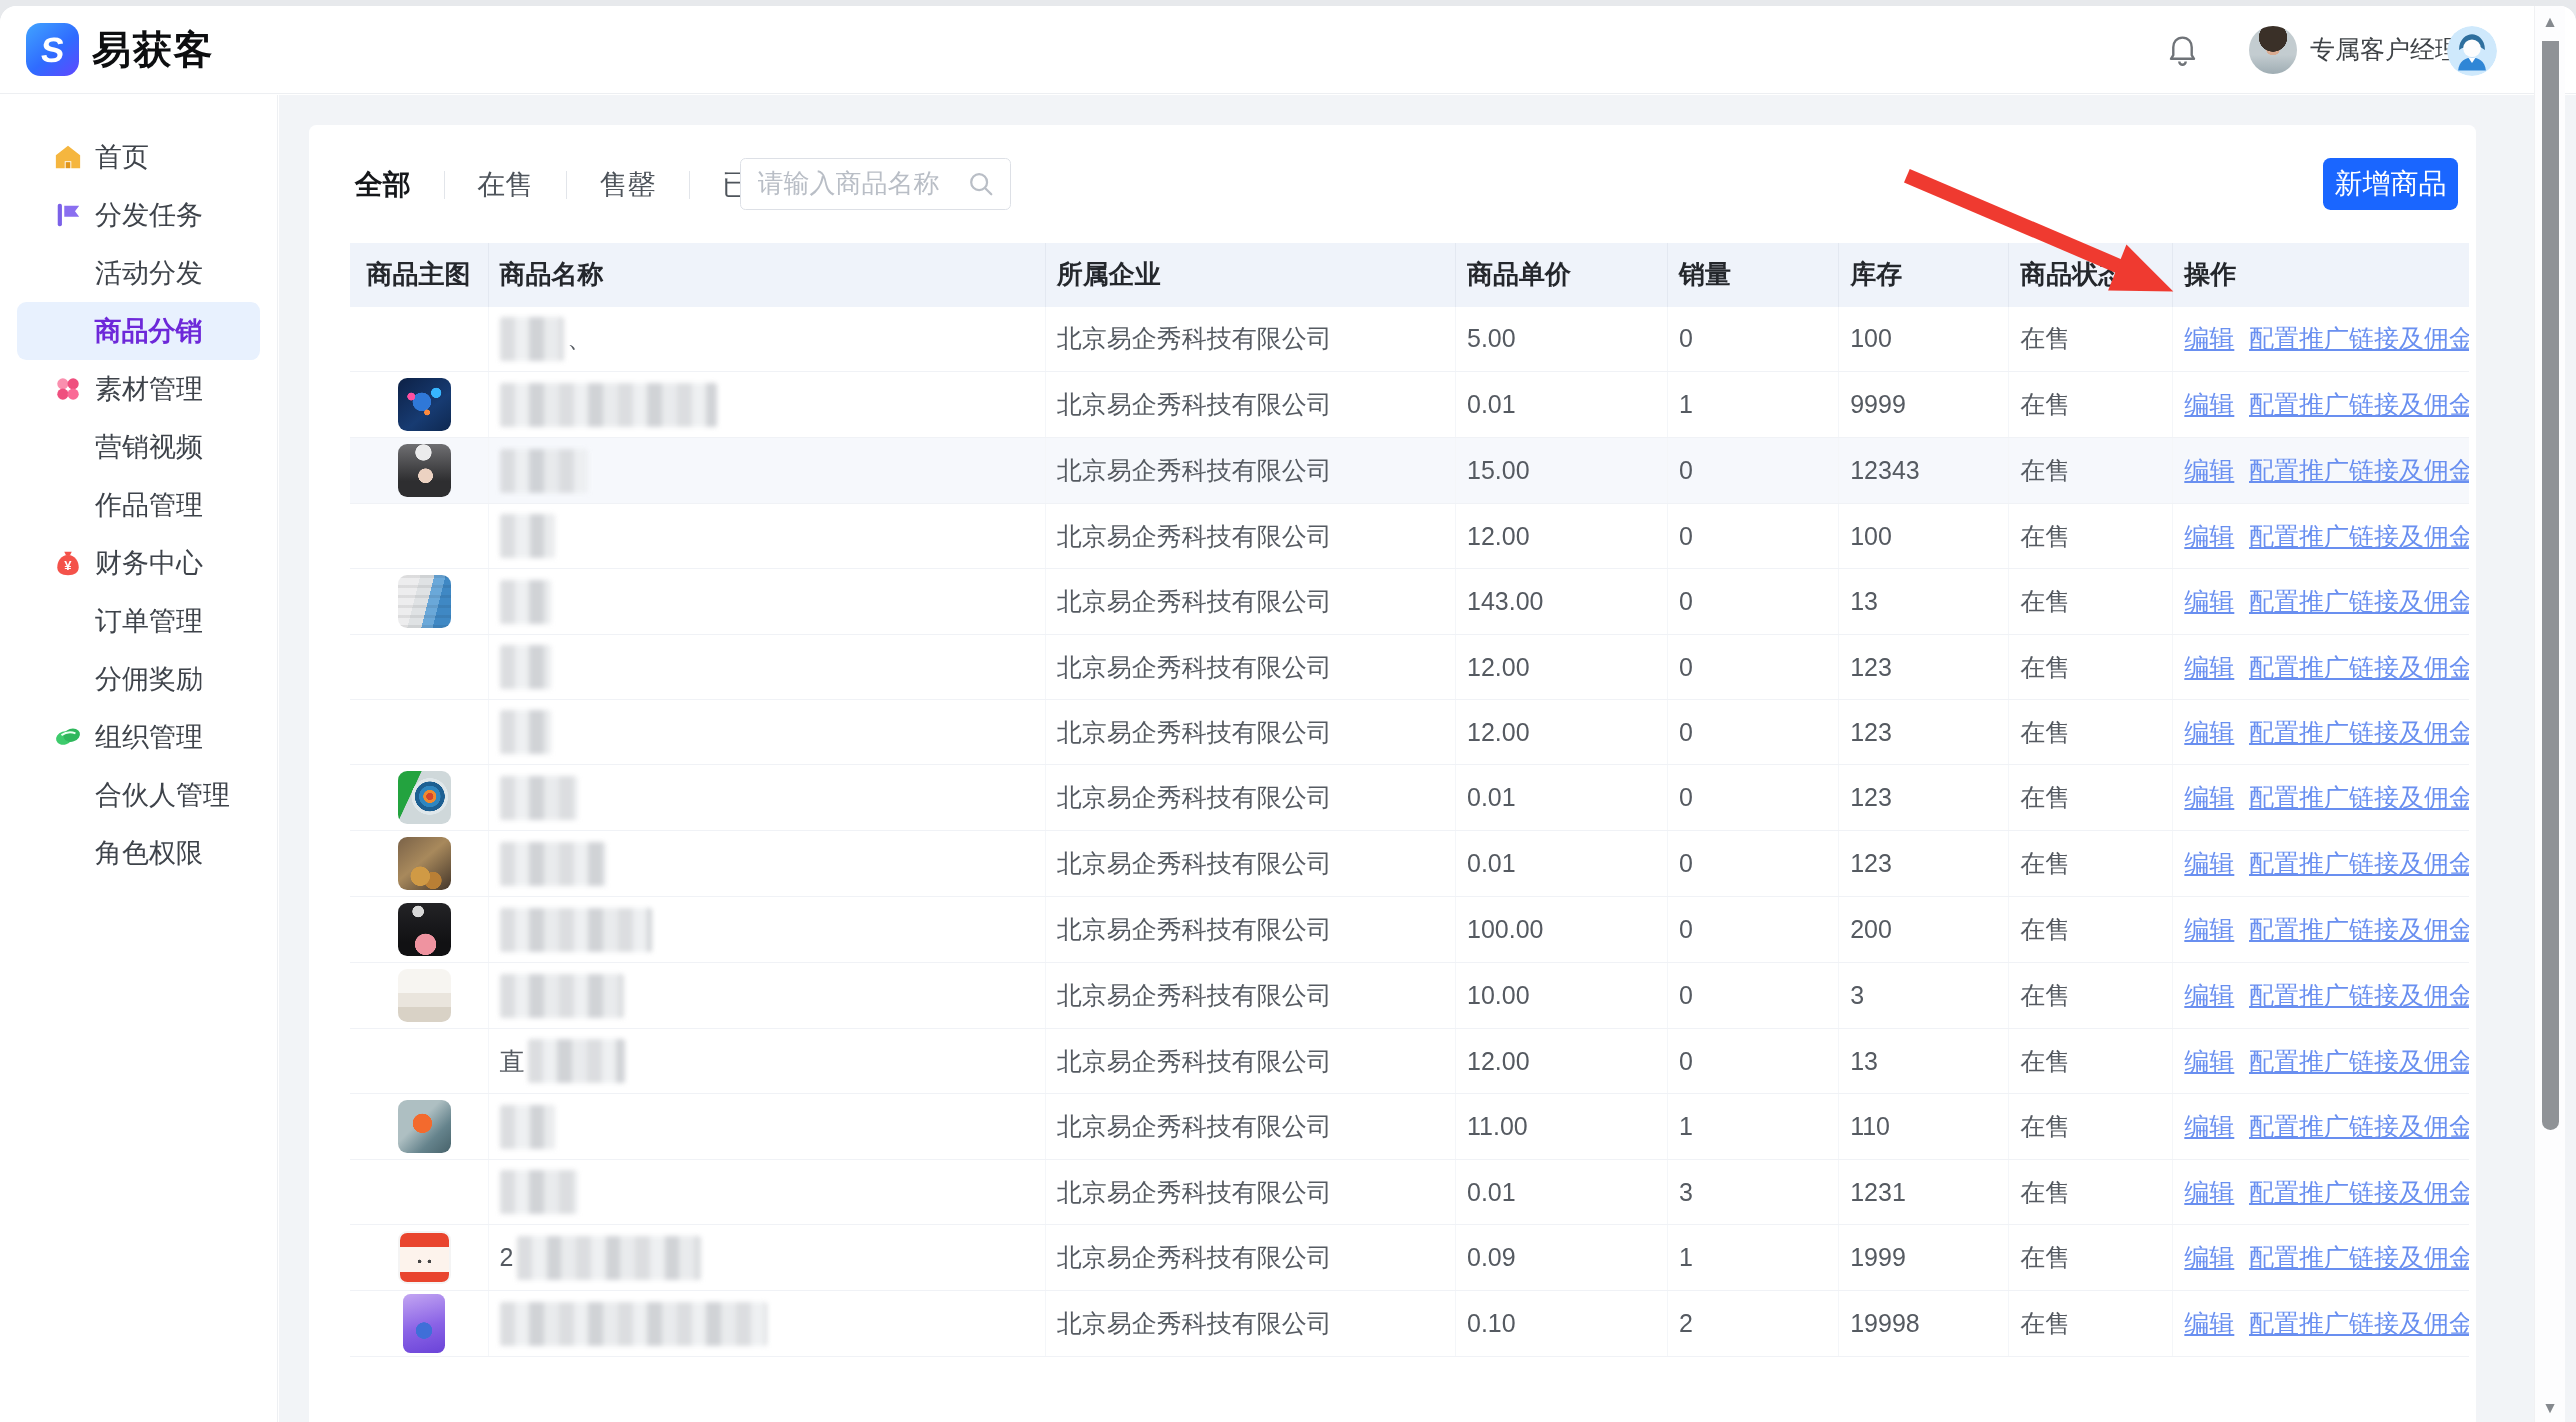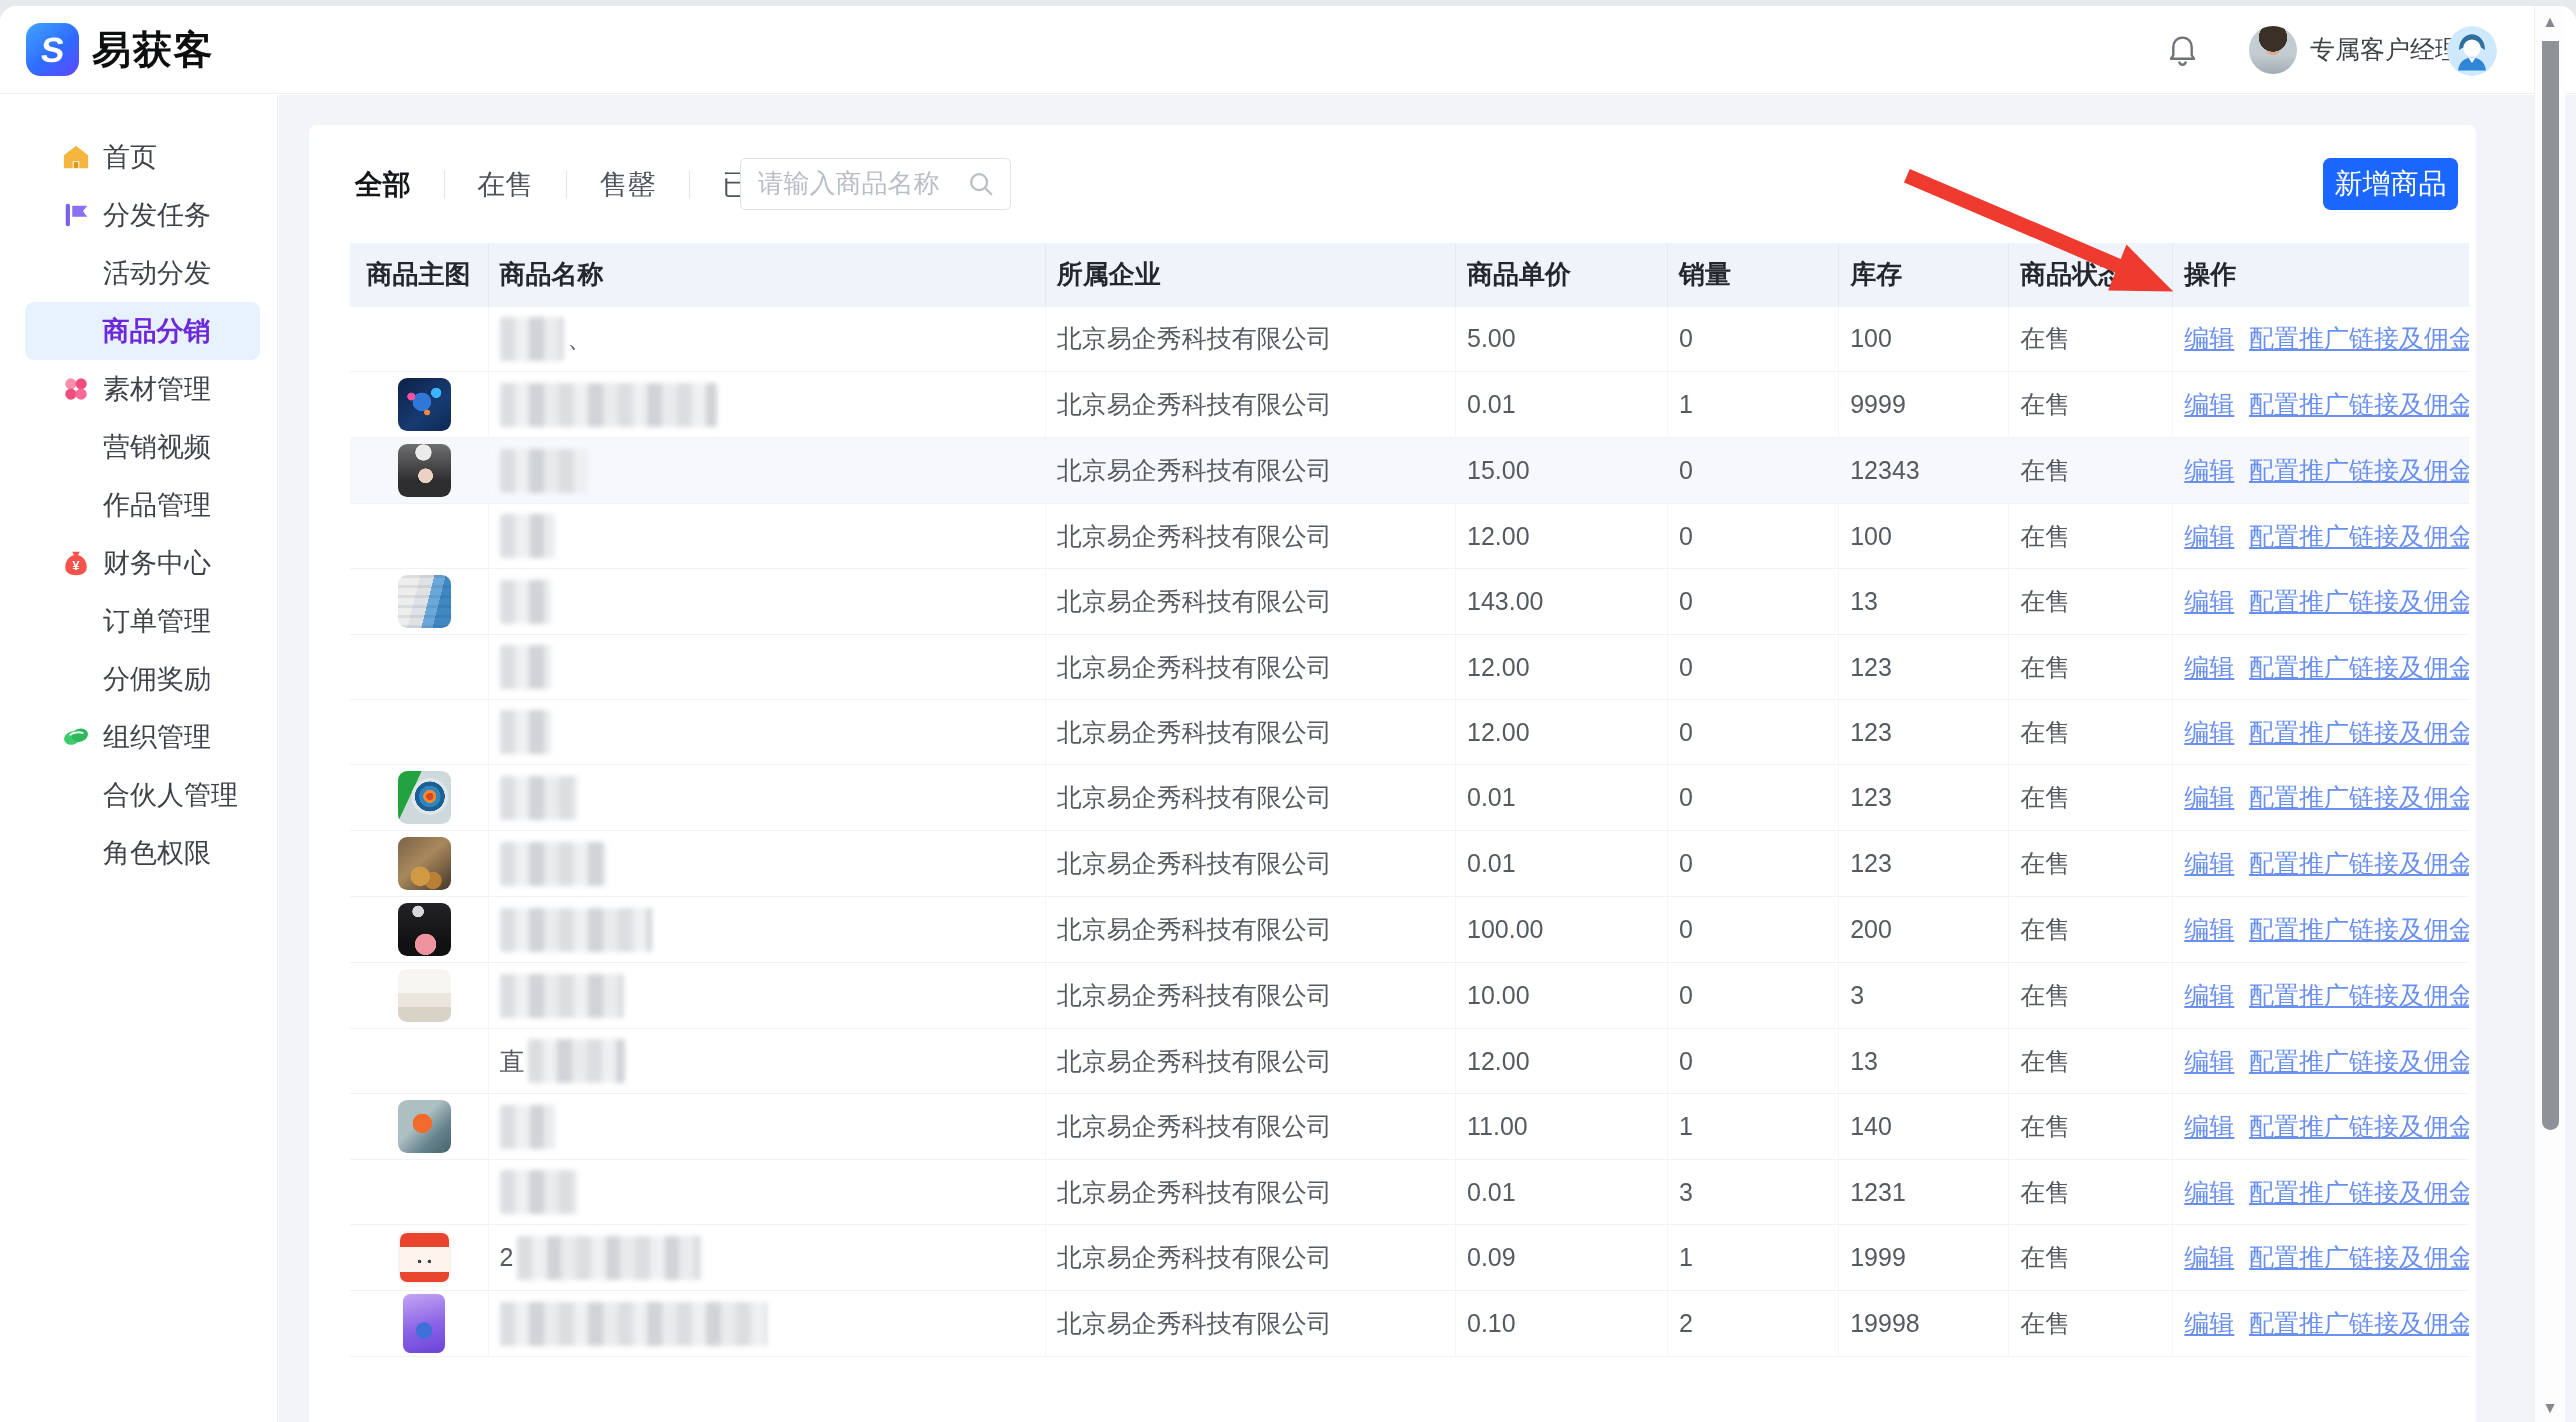--- a/index.html
+++ b/index.html
@@ -18,21 +18,21 @@
   .avatar-photo { position:absolute; left:2249px; top:20px; width:48px; height:48px; border-radius:50%;
       background: radial-gradient(circle at 50% 24%, #3a3028 0 32%, transparent 33%),
                   radial-gradient(circle at 50% 46%, #d9ab91 0 20%, transparent 21%),
                   linear-gradient(180deg,#c3ccd0 0 60%,#9fadb3 100%); }
   .manager-label { position:absolute; left:2310px; top:0; height:88px; display:flex; align-items:center;
                    font-size:25px; color:#3f4347; }
   .avatar-cartoon { position:absolute; left:2447px; top:20px; width:50px; height:50px; border-radius:50%; overflow:hidden; }
 
   
   .sidebar { position:absolute; left:0; top:89px; width:278px; bottom:0; background:#fff; border-right:0.9px solid #eef0f3; z-index:4; }
-  .side-list { position:absolute; top:33px; left:8px; right:0; }
+  .side-list { position:absolute; top:33px; left:0; right:0; }
   .side-item { height:58px; display:flex; align-items:center; cursor:default; position:relative; }
   .side-item .s-icon { position:absolute; left:53px; width:29.5px; height:29.5px; display:flex; align-items:center; justify-content:center; }
   .side-item .s-label { position:absolute; left:95px; font-size:27px; color:#3e434a; white-space:nowrap; }
   .side-item.active { margin:0 16.6px; border-radius:9.2px; background:#e8f1fe; }
   .side-item.active .s-label { left:78px; color:#6d28d9; font-weight:bold; }
 
   
   .content { position:absolute; left:279px; top:89px; right:0; bottom:0; background:#f2f4f7; }
   .card { position:absolute; left:30px; top:30px; width:2167px; bottom:0; background:#fff; border-radius:7.4px 7.4px 0 0; }
 
@@ -463,21 +463,21 @@
                 </div>
               </td>
               <td>
                 <div class="name-wrap">
                   <span class="blur-block" style="width: 55px;"></span>
                 </div>
               </td>
               <td>北京易企秀科技有限公司</td>
               <td>11.00</td>
               <td>1</td>
-              <td>140</td>
+              <td>110</td>
               <td>在售</td>
               <td><a class="link">编辑</a><a class="link">配置推广链接及佣金</a></td>
             </tr>
             <tr>
               <td></td>
               <td>
                 <div class="name-wrap">
                   <span class="blur-block" style="width: 78px;"></span>
                 </div>
               </td>

